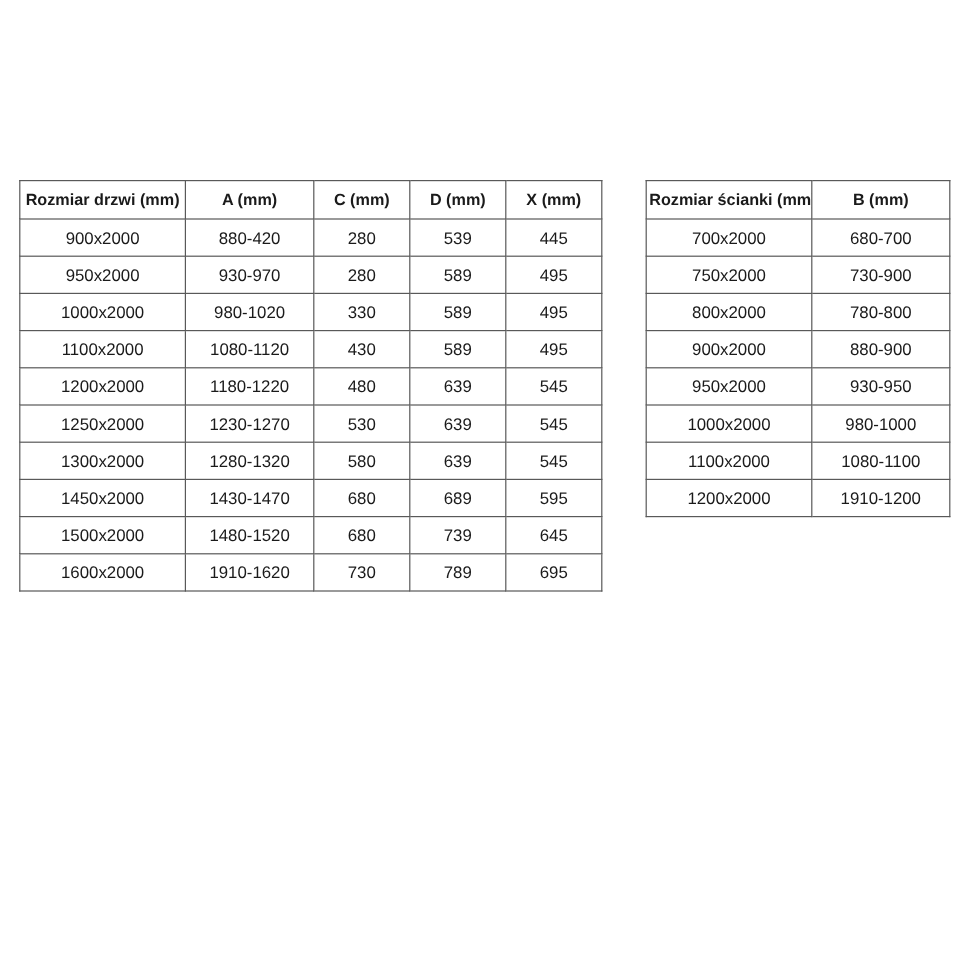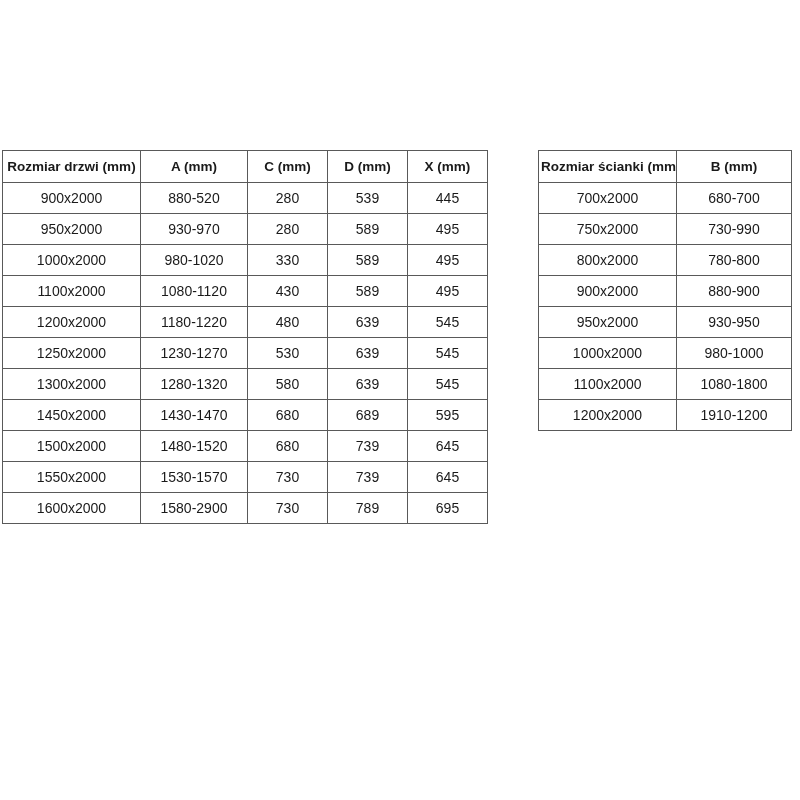--- a/index.html
+++ b/index.html
@@ -38,21 +38,21 @@
     height: 31px;
     font-size: 13.5px;
     font-weight: bold;
   }
   table.spec-table td {
     height: 30px;
     font-size: 14px;
     font-weight: normal;
   }
   #door-table {
-    left: 2px;
+    left: 16px;
     top: 150px;
     width: 485px;
   }
   #wall-table {
     left: 538px;
     top: 150px;
     width: 253px;
   }
 </style>
 </head>
@@ -73,21 +73,21 @@
           <th>Rozmiar drzwi (mm)</th>
           <th>A (mm)</th>
           <th>C (mm)</th>
           <th>D (mm)</th>
           <th>X (mm)</th>
         </tr>
     </thead>
     <tbody>
         <tr>
           <td>900x2000</td>
-          <td>880-520</td>
+          <td>880-420</td>
           <td>280</td>
           <td>539</td>
           <td>445</td>
         </tr>
         <tr>
           <td>950x2000</td>
           <td>930-970</td>
           <td>280</td>
           <td>589</td>
           <td>495</td>
@@ -135,29 +135,22 @@
           <td>595</td>
         </tr>
         <tr>
           <td>1500x2000</td>
           <td>1480-1520</td>
           <td>680</td>
           <td>739</td>
           <td>645</td>
         </tr>
         <tr>
-          <td>1550x2000</td>
-          <td>1530-1570</td>
-          <td>730</td>
-          <td>739</td>
-          <td>645</td>
-        </tr>
-        <tr>
           <td>1600x2000</td>
-          <td>1580-2900</td>
+          <td>1910-1620</td>
           <td>730</td>
           <td>789</td>
           <td>695</td>
         </tr>
       </tbody>
   </table>
 
   <table class="spec-table" id="wall-table">
     <colgroup>
       <col style="width:138px">
@@ -169,41 +162,41 @@
           <th>B (mm)</th>
         </tr>
     </thead>
     <tbody>
         <tr>
           <td>700x2000</td>
           <td>680-700</td>
         </tr>
         <tr>
           <td>750x2000</td>
-          <td>730-990</td>
+          <td>730-900</td>
         </tr>
         <tr>
           <td>800x2000</td>
           <td>780-800</td>
         </tr>
         <tr>
           <td>900x2000</td>
           <td>880-900</td>
         </tr>
         <tr>
           <td>950x2000</td>
           <td>930-950</td>
         </tr>
         <tr>
           <td>1000x2000</td>
           <td>980-1000</td>
         </tr>
         <tr>
           <td>1100x2000</td>
-          <td>1080-1800</td>
+          <td>1080-1100</td>
         </tr>
         <tr>
           <td>1200x2000</td>
           <td>1910-1200</td>
         </tr>
       </tbody>
   </table>
 
 </div>
 

